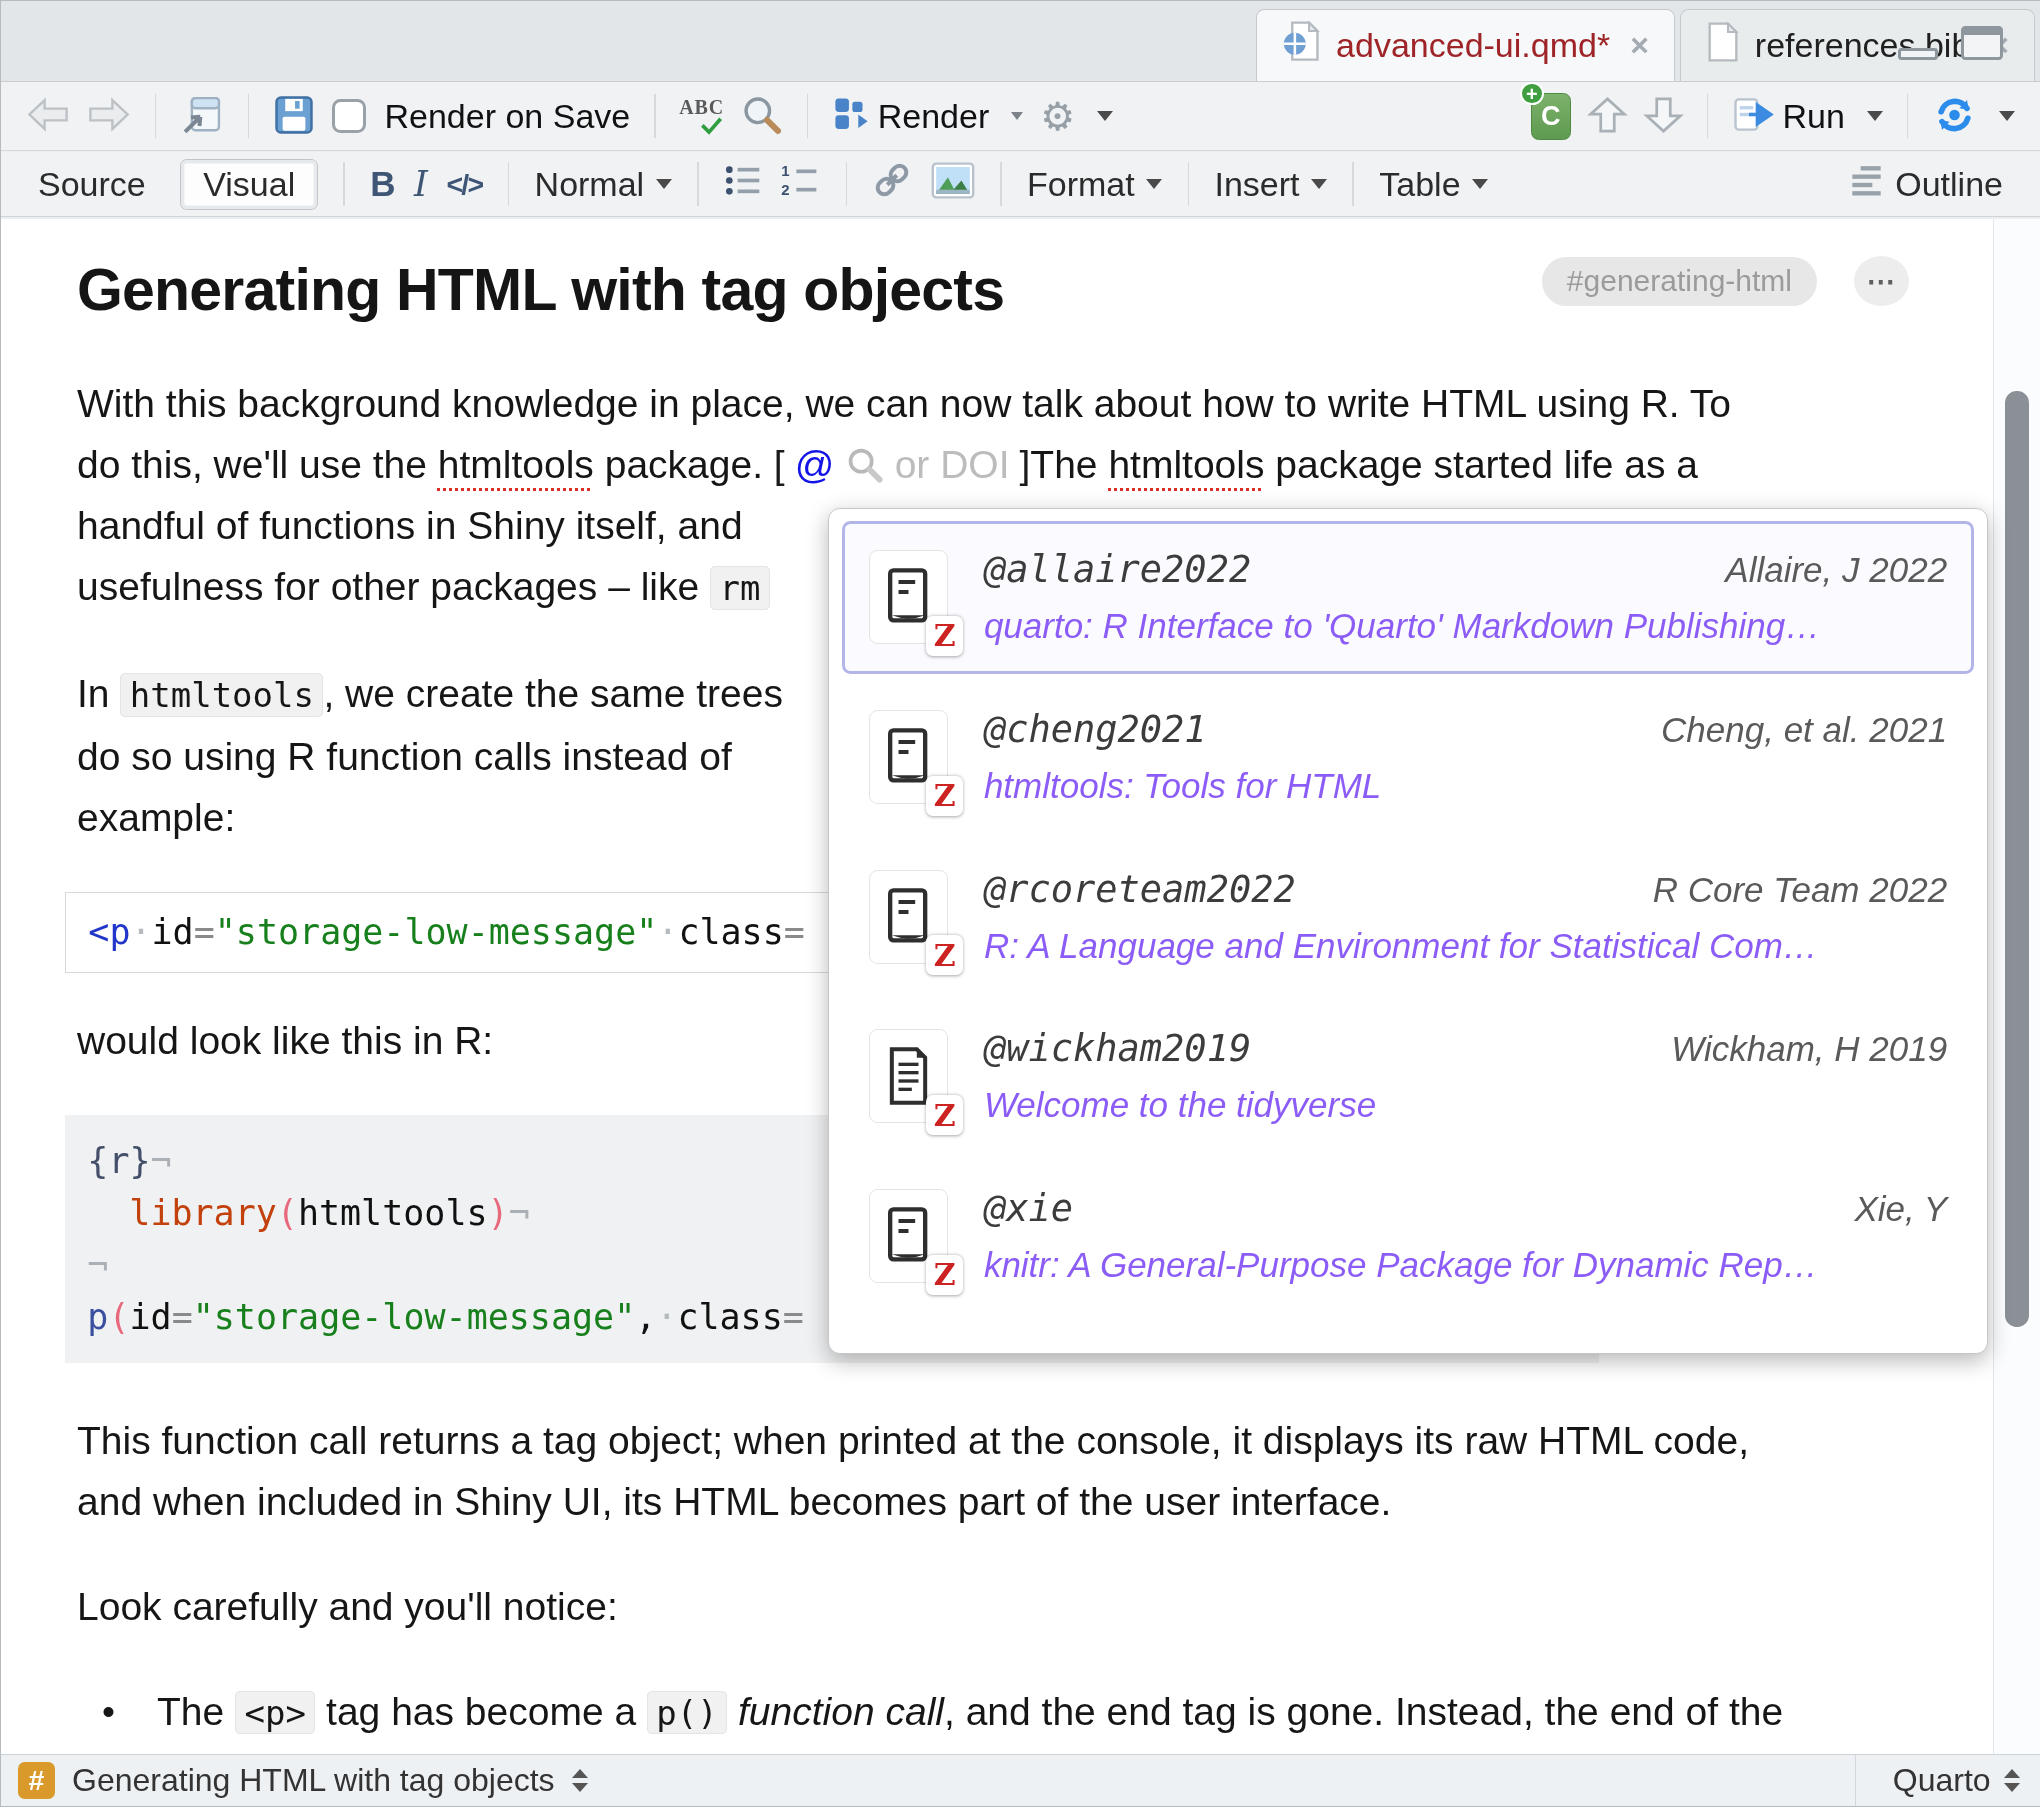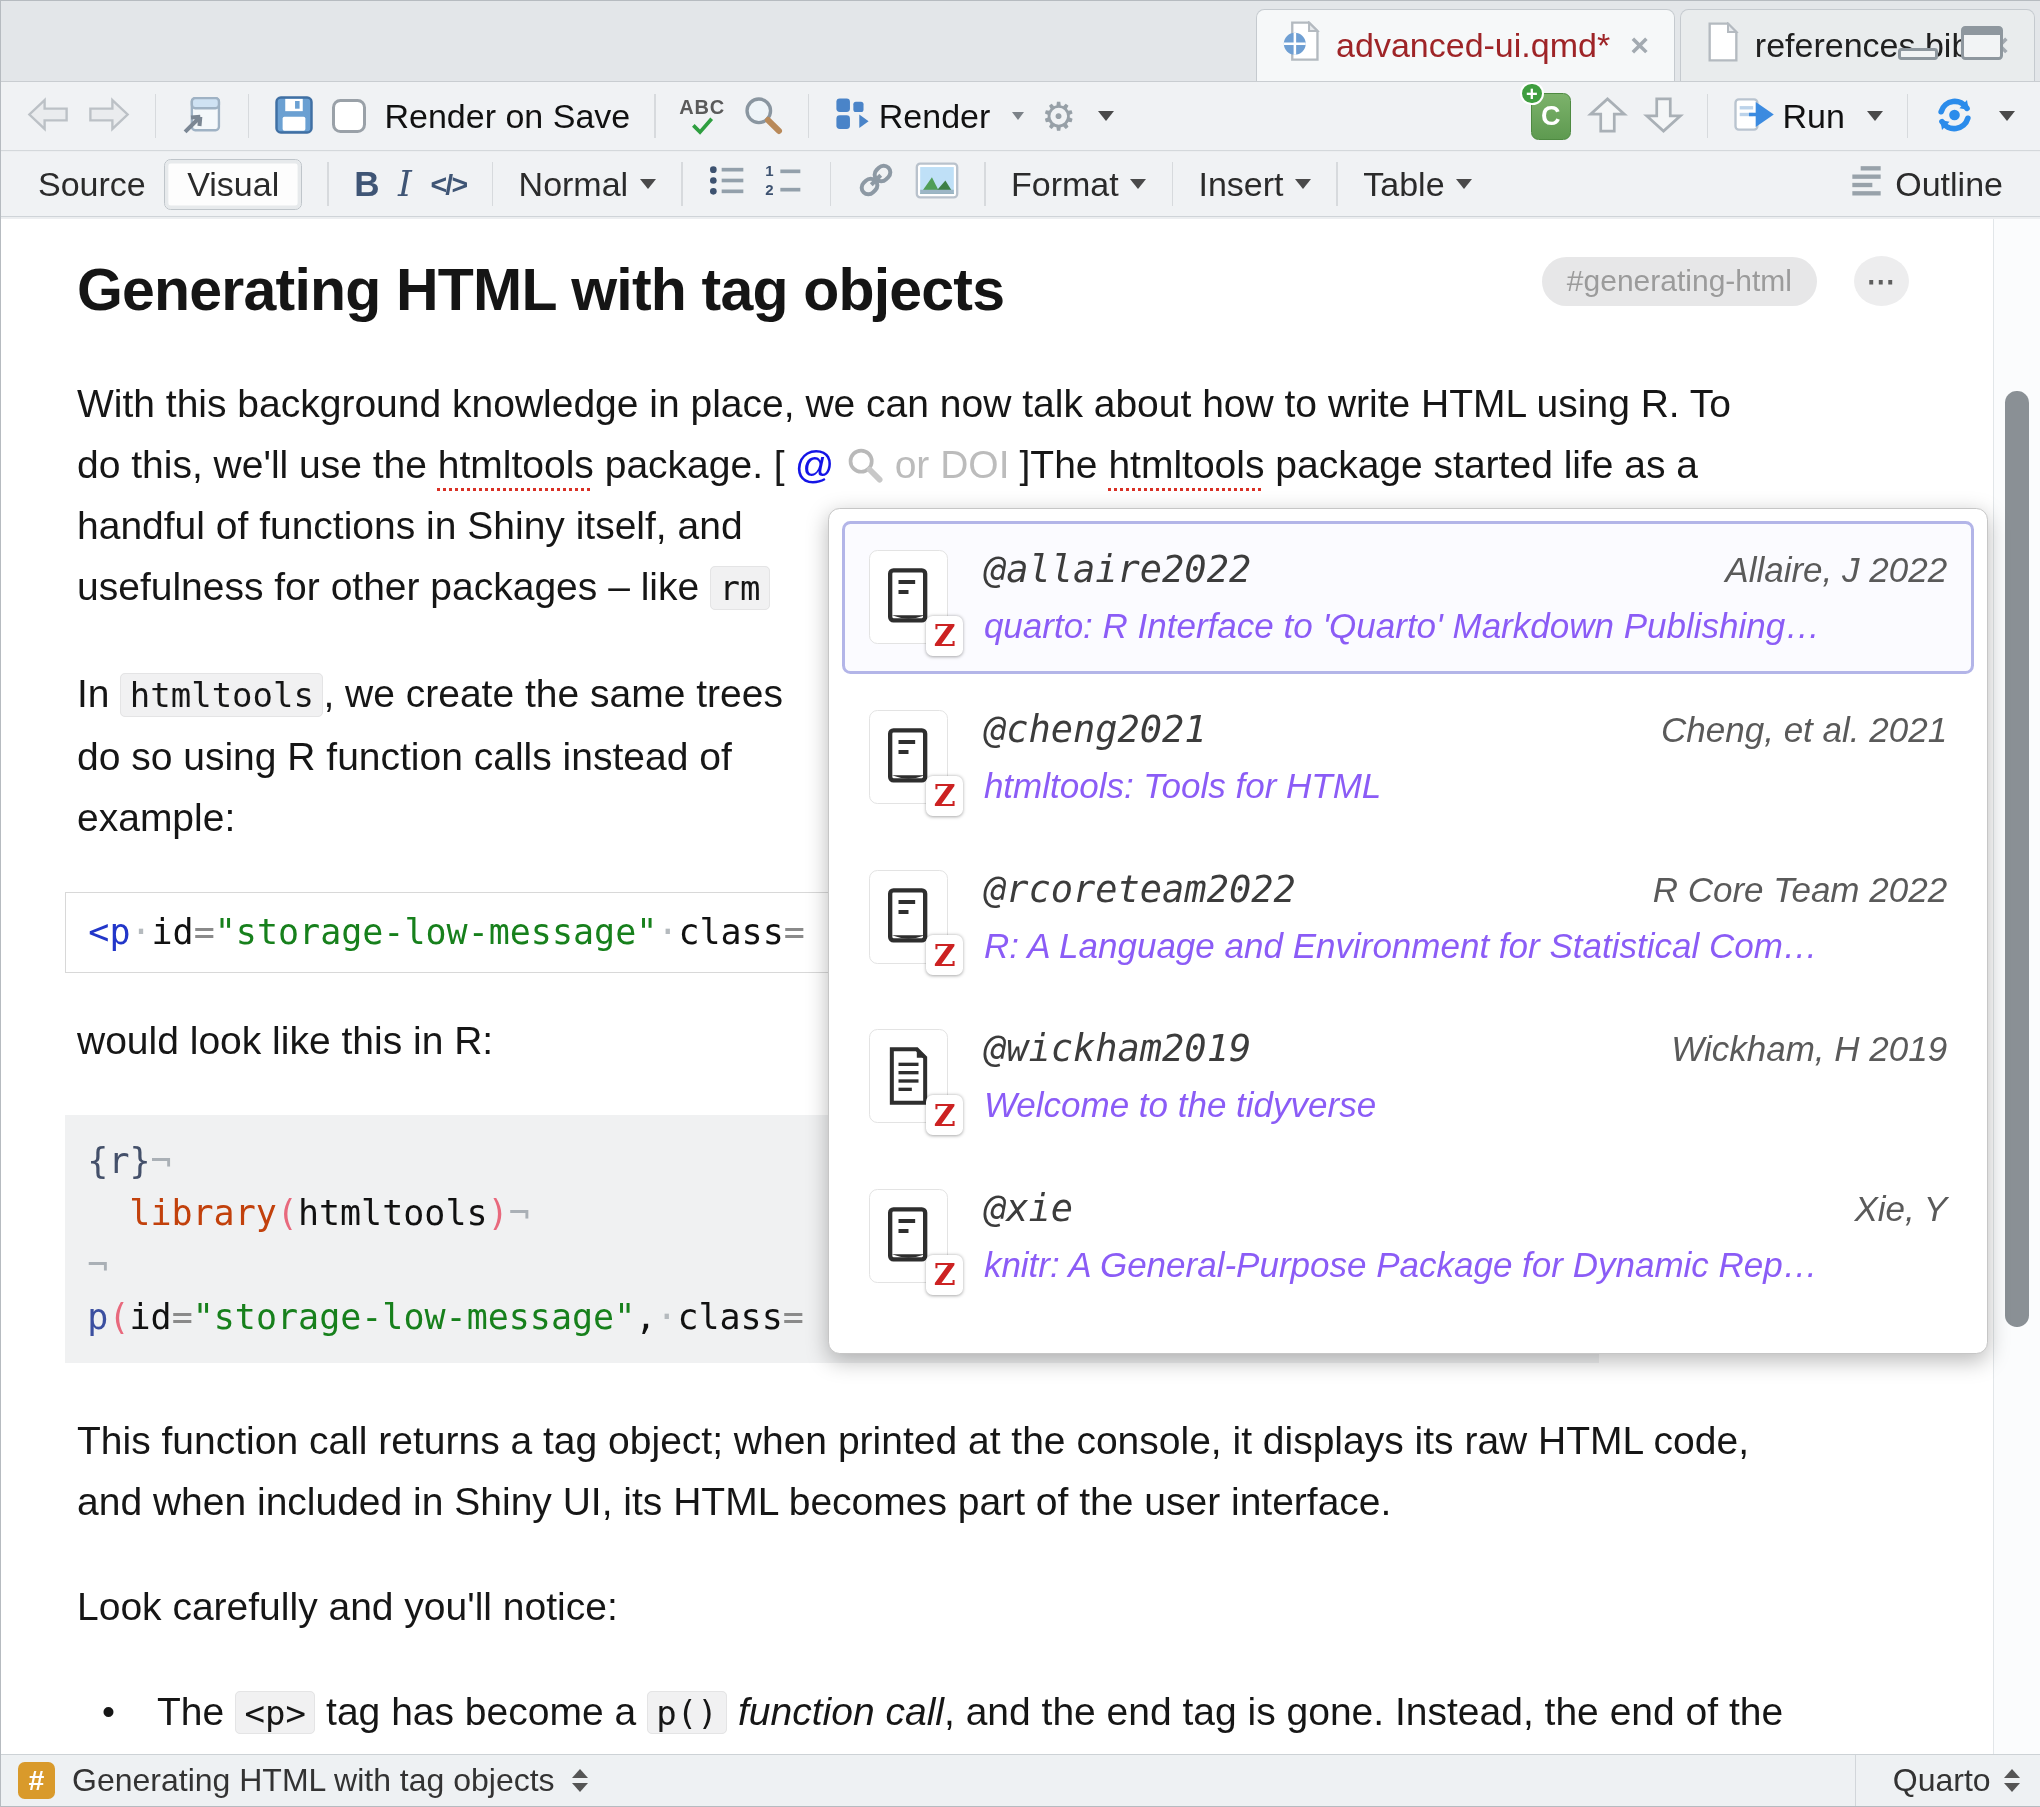--- a/index.html
+++ b/index.html
@@ -20,26 +20,26 @@
   .toolbar{position:absolute;left:0;right:0;display:flex;align-items:center;background:#f0f2f4;}
   .tb1{top:81px;height:69px;border-bottom:1.7px solid #d4d8db;padding:0 25px;gap:17px;}
   .tb2{top:151px;height:65px;border-bottom:1.7px solid #cfd4d8;padding:0 37px;gap:18.5px;font-size:34px;color:#2b2b2b;}
   .sep{width:1.7px;height:44px;background:#d7dadd;margin:0 6.7px;}
   .tb-label{font-size:34px;color:#111;}
   .spacer{flex:1;}
   .caret{width:0;height:0;border-left:8.4px solid transparent;border-right:8.4px solid transparent;border-top:10px solid #4a4a4a;margin-left:5px;}
   .caret.small{border-left-width:6.7px;border-right-width:6.7px;border-top-width:8.4px;border-top-color:#7c8288;}
   .iconbtn{display:flex;align-items:center;gap:6.7px;}
   .checkbox{width:34px;height:34px;border:3.4px solid #9aa1a8;border-radius:8.4px;background:#fff;margin-right:11.7px;}
-  .abc{display:flex;flex-direction:column;align-items:center;line-height:1;}
+  .abc{display:flex;flex-direction:column;align-items:flex-end;line-height:1;font-family:Liberation Serif, serif;}
   .abc .abc-t{font-size:20px;font-weight:bold;color:#5a5a5a;letter-spacing:0.8px;}
   .gear{font-family:"DejaVu Sans",sans-serif;font-size:39px;color:#97a0a7;line-height:1;}
   .chunk-c{position:relative;width:40px;height:47px;border-radius:7.6px;background:linear-gradient(#7cb26b,#5e9a50);border:1.7px solid #4e8a41;color:#fff;font-size:27px;font-weight:bold;display:flex;align-items:center;justify-content:center;}
   .chunk-c .plus{position:absolute;left:-11.7px;top:-11.7px;width:23.5px;height:23.5px;border-radius:50%;background:#3f9e3f;border:2.5px solid #fff;color:#fff;font-size:20px;font-weight:bold;display:flex;align-items:center;justify-content:center;line-height:1;}
-  .vis-toggle{background:#fdfdfd;border:1.7px solid #bfc5ca;border-radius:6.7px;padding:5px 22px;box-shadow:0 0 0 3.4px #e7eaec inset;}
+  .vis-toggle{background:#fdfdfd;border:1.7px solid #bfc5ca;border-radius:6.7px;padding:5px 22px;box-shadow:0 0 0 3.4px #e7eaec inset;margin-left:16px;}
   .fmt-b{font-weight:bold;color:#3f5575;font-size:35px;}
   .fmt-i{font-style:italic;font-family:"DejaVu Serif",serif;color:#3f5575;font-size:35px;}
   .fmt-code{color:#3f5575;font-size:28.5px;font-weight:bold;letter-spacing:-1.7px;}
   .outline-grp{display:flex;align-items:center;gap:11.7px;}
 
   
   .content{position:absolute;top:218px;left:0;right:47px;bottom:52px;background:#fff;padding:23.5px 0 0 76px;overflow:hidden;}
   .scroll-gutter{position:absolute;top:218px;right:0;bottom:52px;width:47px;background:#fbfcfd;border-left:1.7px solid #e2e6e9;}
   .scroll-thumb{position:absolute;left:11px;width:23.5px;top:172px;height:936px;background:#8a9095;border-radius:11.7px;}
 

